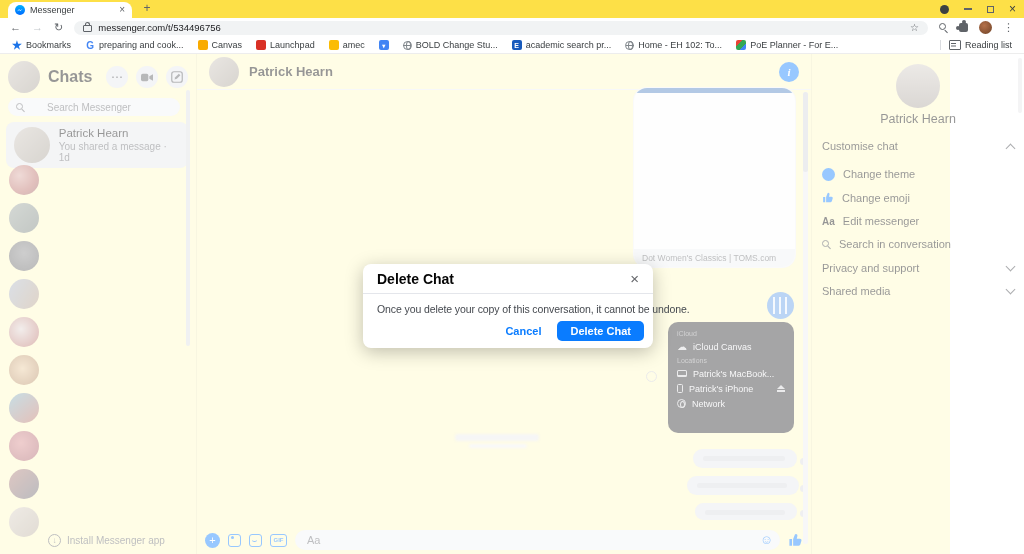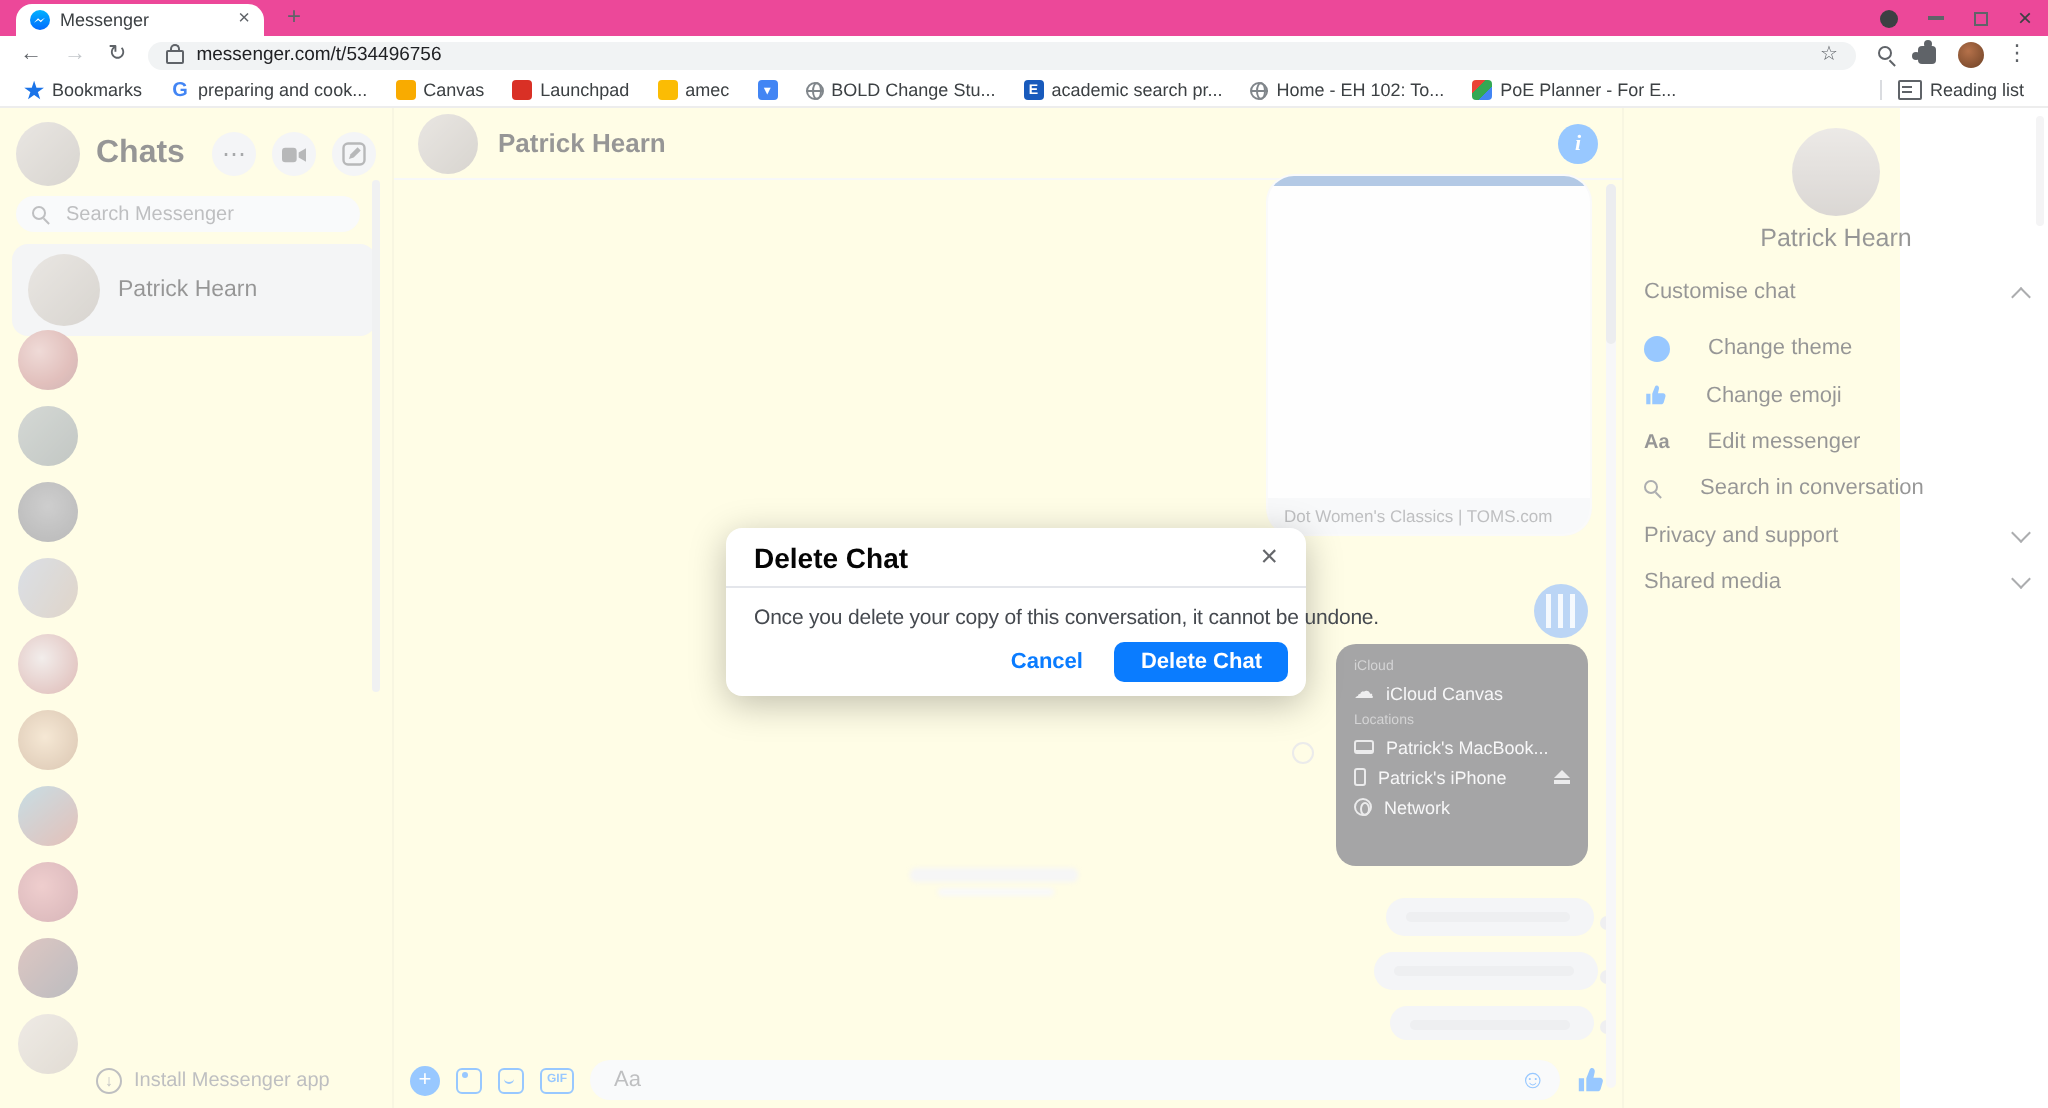--- a/index.html
+++ b/index.html
@@ -1,19 +1,19 @@
 <!DOCTYPE html>
 <html><head>
 <meta charset="utf-8">
 <style>
   html,body{margin:0;padding:0;background:#fff;}
   .screen{position:relative;width:1024px;height:554px;overflow:hidden;background:#fff;
           font-family:"Liberation Sans",sans-serif;-webkit-font-smoothing:antialiased;}
   
-  .tabstrip{position:absolute;top:0;left:0;width:1024px;height:18px;background:#ec4899;}
+  .tabstrip{position:absolute;top:0;left:0;width:1024px;height:18px;background:#fde047;}
   .tab{position:absolute;left:8px;top:2px;width:124px;height:16px;background:#fff;
        border-radius:8px 8px 0 0;display:flex;align-items:center;padding:0 7px;gap:5px;box-sizing:border-box;}
   .tab-title{font-size:9px;color:#3c4043;white-space:nowrap;overflow:hidden;flex:1;}
   .g-close::before{content:"×";}
   .tab-close{font-size:10px;color:#5f6368;line-height:10px;}
   .new-tab{position:absolute;left:140px;top:2px;width:14px;height:14px;color:#5f6368;
            font-size:12px;line-height:13px;text-align:center;}
   .new-tab::before{content:"+";}
   .win-controls{position:absolute;right:8px;top:0;height:18px;display:flex;align-items:center;gap:15px;}
   .win-dot{width:9px;height:9px;border-radius:50%;background:#3c4043;}
@@ -70,21 +70,21 @@
   .sidebar{position:absolute;left:0;top:0;width:196px;height:500px;}
   .sb-header{position:absolute;top:6px;left:8px;width:180px;height:34px;display:flex;align-items:center;gap:8px;}
   .avatar-tan{border-radius:50%;background:linear-gradient(135deg,#cbc4bb,#a29a8e);}
   .sb-avatar{width:32px;height:32px;}
   .sb-title{font-size:16px;font-weight:bold;color:#050505;}
   .sb-btns{margin-left:auto;display:flex;gap:8px;align-items:center;}
   .icon-btn{width:22px;height:22px;border-radius:50%;background:#e4e6eb;display:flex;
             align-items:center;justify-content:center;}
   .g-hdots{font-size:12px;color:#2f3237;line-height:5px;} .g-hdots::before{content:"⋯";}
   .sb-search{position:absolute;top:44px;left:8px;width:172px;height:18px;background:#f0f2f5;
-             border-radius:9px;display:flex;align-items:center;padding:0 8px;gap:6px;box-sizing:border-box;}
+             border-radius:9px;display:flex;align-items:center;padding:0 8px;gap:20px;box-sizing:border-box;}
   .sb-search .mag::before{border-color:#65676b;} .sb-search .mag::after{background:#65676b;}
   .sb-search input{border:none;outline:none;background:transparent;font-size:10px;color:#050505;
                    width:120px;font-family:"Liberation Sans",sans-serif;}
   .sb-search input::placeholder{color:#65676b;}
   .chat-row{position:absolute;top:68px;left:6px;width:182px;height:46px;background:#e4e6e9;
             border-radius:8px;display:flex;align-items:center;padding:0 8px;gap:9px;box-sizing:border-box;}
   .chat-row-avatar{width:36px;height:36px;}
   .chat-row-name{font-size:11.5px;color:#050505;}
   .chat-row-preview{font-size:10px;color:#65676b;margin-top:2px;}
   .ca{position:absolute;left:9px;width:30px;height:30px;border-radius:50%;}
@@ -177,21 +177,21 @@
                        width:90%;font-family:"Liberation Sans",sans-serif;}
   .composer-pill input::placeholder{color:#65676b;}
   .ic-emoji{position:absolute;right:7px;top:3px;color:#0a7cff;font-size:13px;line-height:13px;}
   .ic-emoji::before{content:"☺";}
   .thumb{color:#0a7cff;}
   
   .rightpanel{position:absolute;left:812px;top:0;width:212px;height:500px;}
   .rp-avatar{position:absolute;left:84px;top:10px;width:44px;height:44px;border-radius:50%;
              background:linear-gradient(180deg,#d2ccc5,#a8a098);}
   .rp-name{position:absolute;left:0;top:58px;width:212px;text-align:center;font-size:12.5px;color:#050505;}
-  .rp-row{position:absolute;left:10px;width:192px;height:16px;display:flex;align-items:center;gap:19px;}
+  .rp-row{position:absolute;left:10px;width:192px;height:16px;display:flex;align-items:center;gap:8px;}
   .rp-sec-label{font-size:11px;color:#050505;}
   .rp-item-label{font-size:11px;color:#050505;}
   .chev{width:7px;height:7px;border-right:1.6px solid #3a3d42;border-bottom:1.6px solid #3a3d42;
         margin-left:auto;box-sizing:border-box;}
   .chev-up{transform:rotate(-135deg);margin-top:4px;}
   .chev-down{transform:rotate(45deg);margin-bottom:3px;}
   .ic-theme{width:13px;height:13px;border-radius:50%;background:#0a7cff;}
   .ic-aa{font-size:10px;font-weight:bold;color:#050505;}
   .ic-aa::before{content:"Aa";}
   .rp-row .mag::before{border-color:#3a3d42;} .rp-row .mag::after{background:#3a3d42;}
@@ -328,20 +328,21 @@
         </span>
       </div>
       <div class="sb-search">
         <span class="mag"></span>
         <input type="text" placeholder="Search Messenger" style="">
       </div>
       <div class="chat-row">
         <span class="chat-row-avatar avatar-tan"></span>
         <span>
           <div class="chat-row-name">Patrick Hearn</div>
+          <div class="chat-row-preview">You shared a message · 1d</div>
         </span>
       </div>
       <span class="ca av1" style="top:111px"></span>
       <span class="ca av2" style="top:149px"></span>
       <span class="ca av3" style="top:187px"></span>
       <span class="ca av4" style="top:225px"></span>
       <span class="ca av5" style="top:263px"></span>
       <span class="ca av6" style="top:301px"></span>
       <span class="ca av7" style="top:339px"></span>
       <span class="ca av8" style="top:377px"></span>

